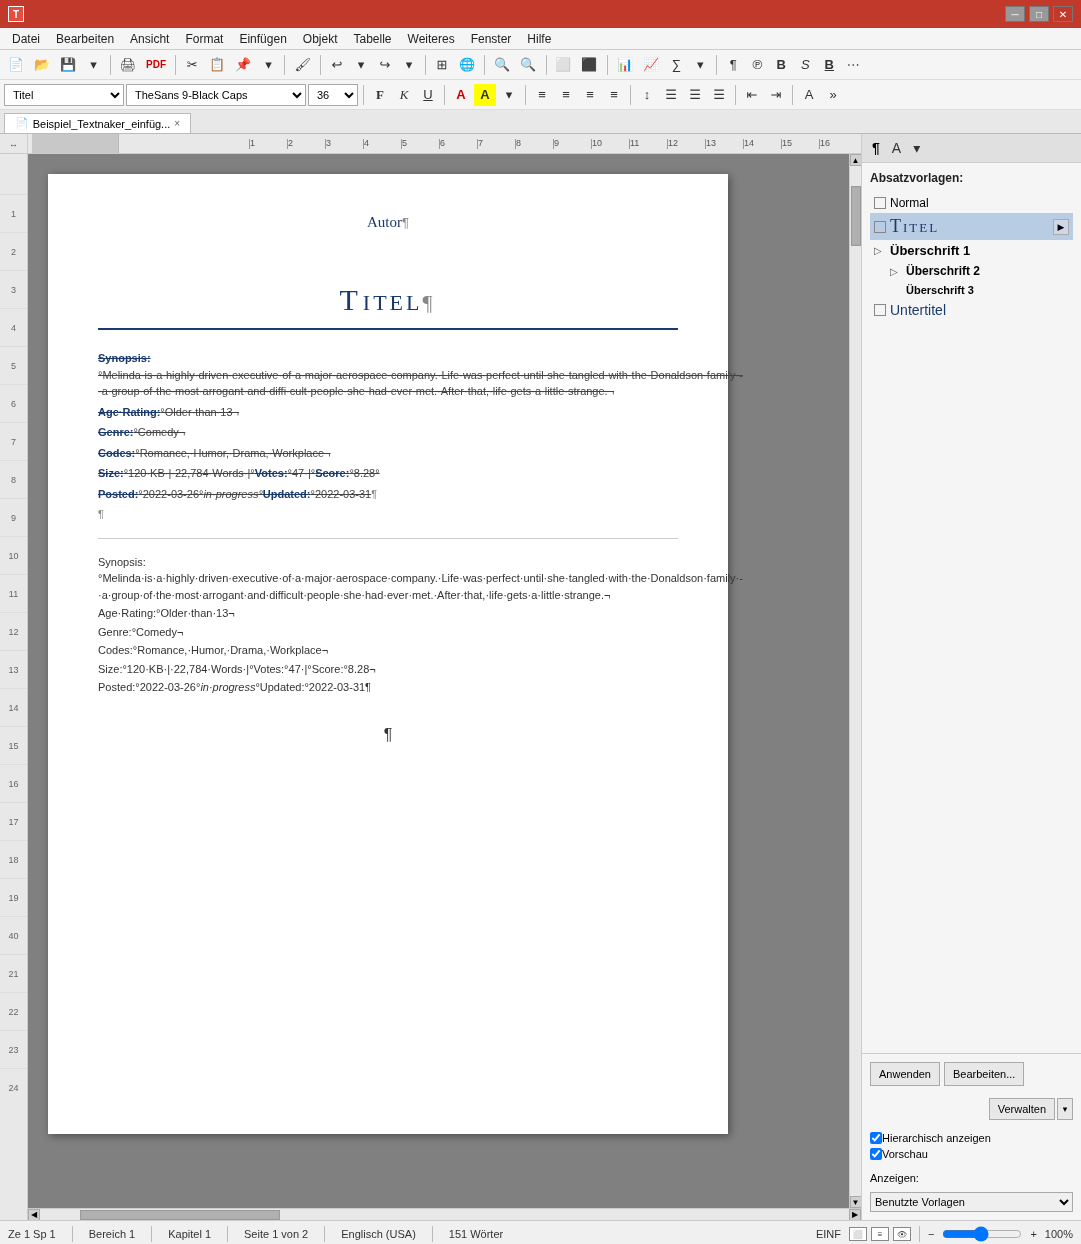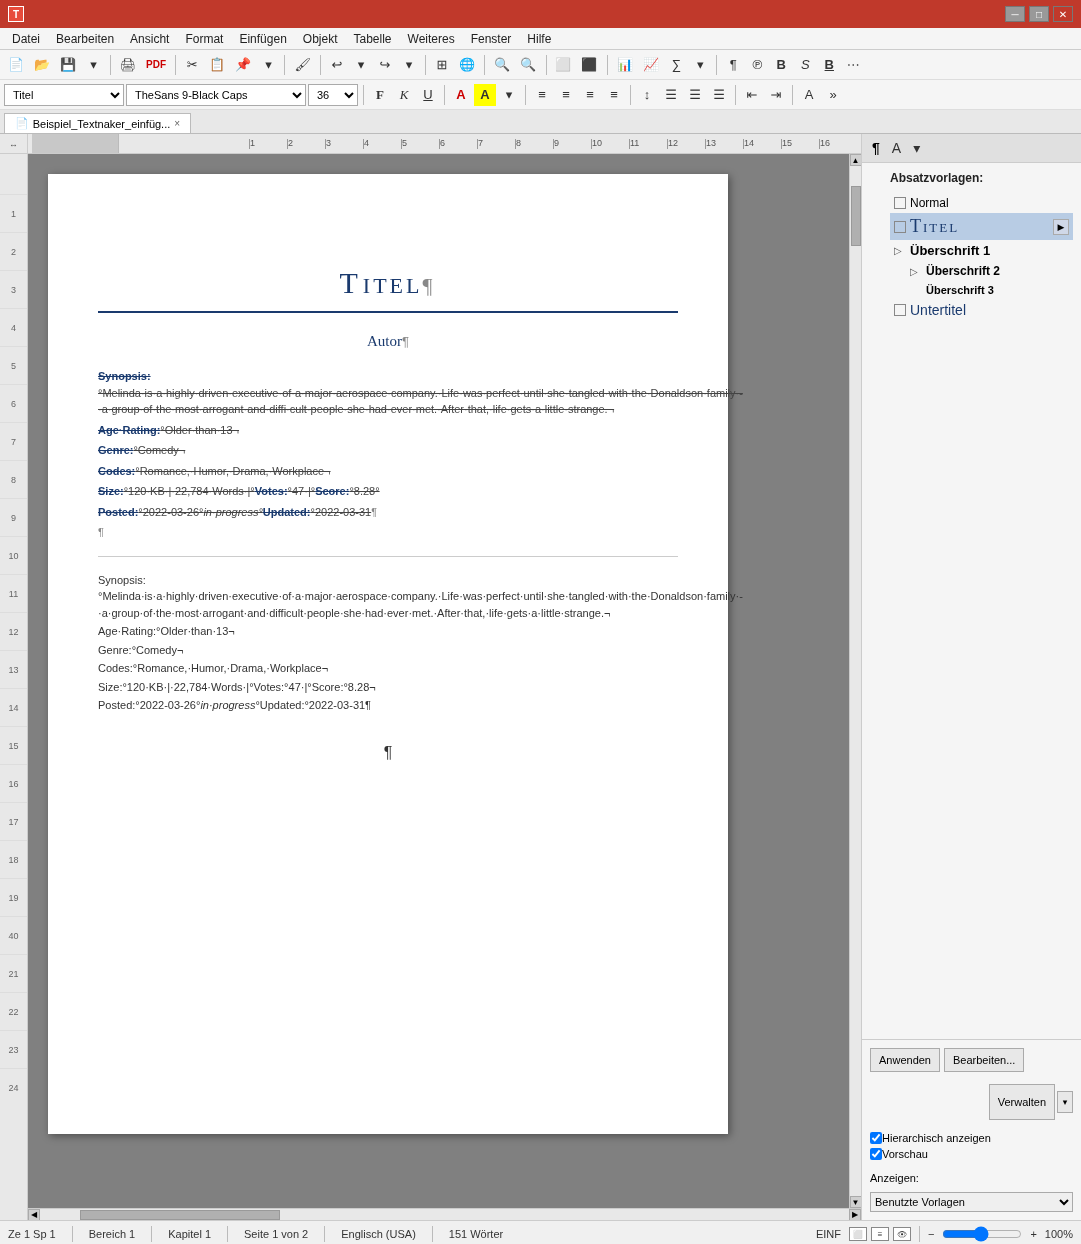--- a/index.html
+++ b/index.html
@@ -236,21 +236,21 @@
       gap: 8px;
     }
     .panel-icon-btn {
       font-size: 14px;
       cursor: pointer;
       color: #333;
       padding: 2px;
     }
     .panel-icon-btn.active { color: #000; font-weight: bold; }
 
-    .styles-panel { flex: 1; padding: 8px; overflow-y: auto; margin-left: 20px; }
+    .styles-panel { flex: 1; padding: 8px; overflow-y: auto; }
     .styles-panel-title {
       font-size: 12px;
       font-weight: bold;
       margin-bottom: 8px;
       color: #222;
     }
 
     .style-item {
       display: flex;
       align-items: center;
@@ -296,21 +296,21 @@
 
     .panel-manage {
       padding: 4px 8px 8px;
       display: flex;
       justify-content: flex-end;
     }
     .manage-dropdown {
       display: flex; align-items: center; gap: 2px;
     }
     .manage-btn {
-      height: 36px;
+      height: 22px;
       padding: 0 8px;
       background: #e8e8e8;
       border: 1px solid #aaa;
       cursor: pointer;
       font-size: 11px;
     }
     .manage-arrow {
       height: 22px;
       width: 16px;
       background: #e8e8e8;
@@ -569,28 +569,28 @@
       </div>
     </div>
 
     <div class="doc-scroll-area">
 
       <div class="doc-scroll-content">
         <div style="background:#808080; padding:20px; min-height:100%;">
 
           <div class="page">
 
+            <div style="text-align:center; margin-bottom:18px;">
+              <span style="font-family:'Times New Roman',serif; font-size:15px; color:#1a3a6e;">Autor</span><span style="font-size:13px; color:#888;">¶</span>
+            </div>
+
             <div style="margin-top:50px; border-bottom:2px solid #1a3a6e; padding-bottom:10px; margin-bottom:20px;">
               <div class="doc-title" style="border:none; margin:0; padding:0;">
                 <span style="font-family:'Times New Roman',serif; font-size:30px; color:#1a3a6e; letter-spacing:5px; font-variant:small-caps;">T</span><span style="font-family:'Times New Roman',serif; font-size:22px; color:#1a3a6e; letter-spacing:3px; font-variant:small-caps;">ITEL</span><span style="font-size:22px; color:#888;">¶</span>
               </div>
-            </div>
-
-            <div style="text-align:center; margin-bottom:18px;">
-              <span style="font-family:'Times New Roman',serif; font-size:15px; color:#1a3a6e;">Autor</span><span style="font-size:13px; color:#888;">¶</span>
             </div>
 
             <div class="doc-content">
               <p>
                 <span class="bold-label" style="text-decoration:line-through;">Synopsis:</span><span style="text-decoration:line-through; color:#444;">°Melinda·is·a·highly·driven·executive·of·a·major·aerospace·company.·Life·was·perfect·until·she·tangled·with·the·Donaldson·family·-·a·group·of·the·most·arrogant·and·diffi·cult·people·she·had·ever·met.·After·that,·life·gets·a·little·strange.¬</span>
               </p>
               <p>
                 <span class="bold-label" style="text-decoration:line-through;">Age·Rating:</span><span style="text-decoration:line-through; color:#444;">°Older·than·13¬</span>
               </p>
               <p>

